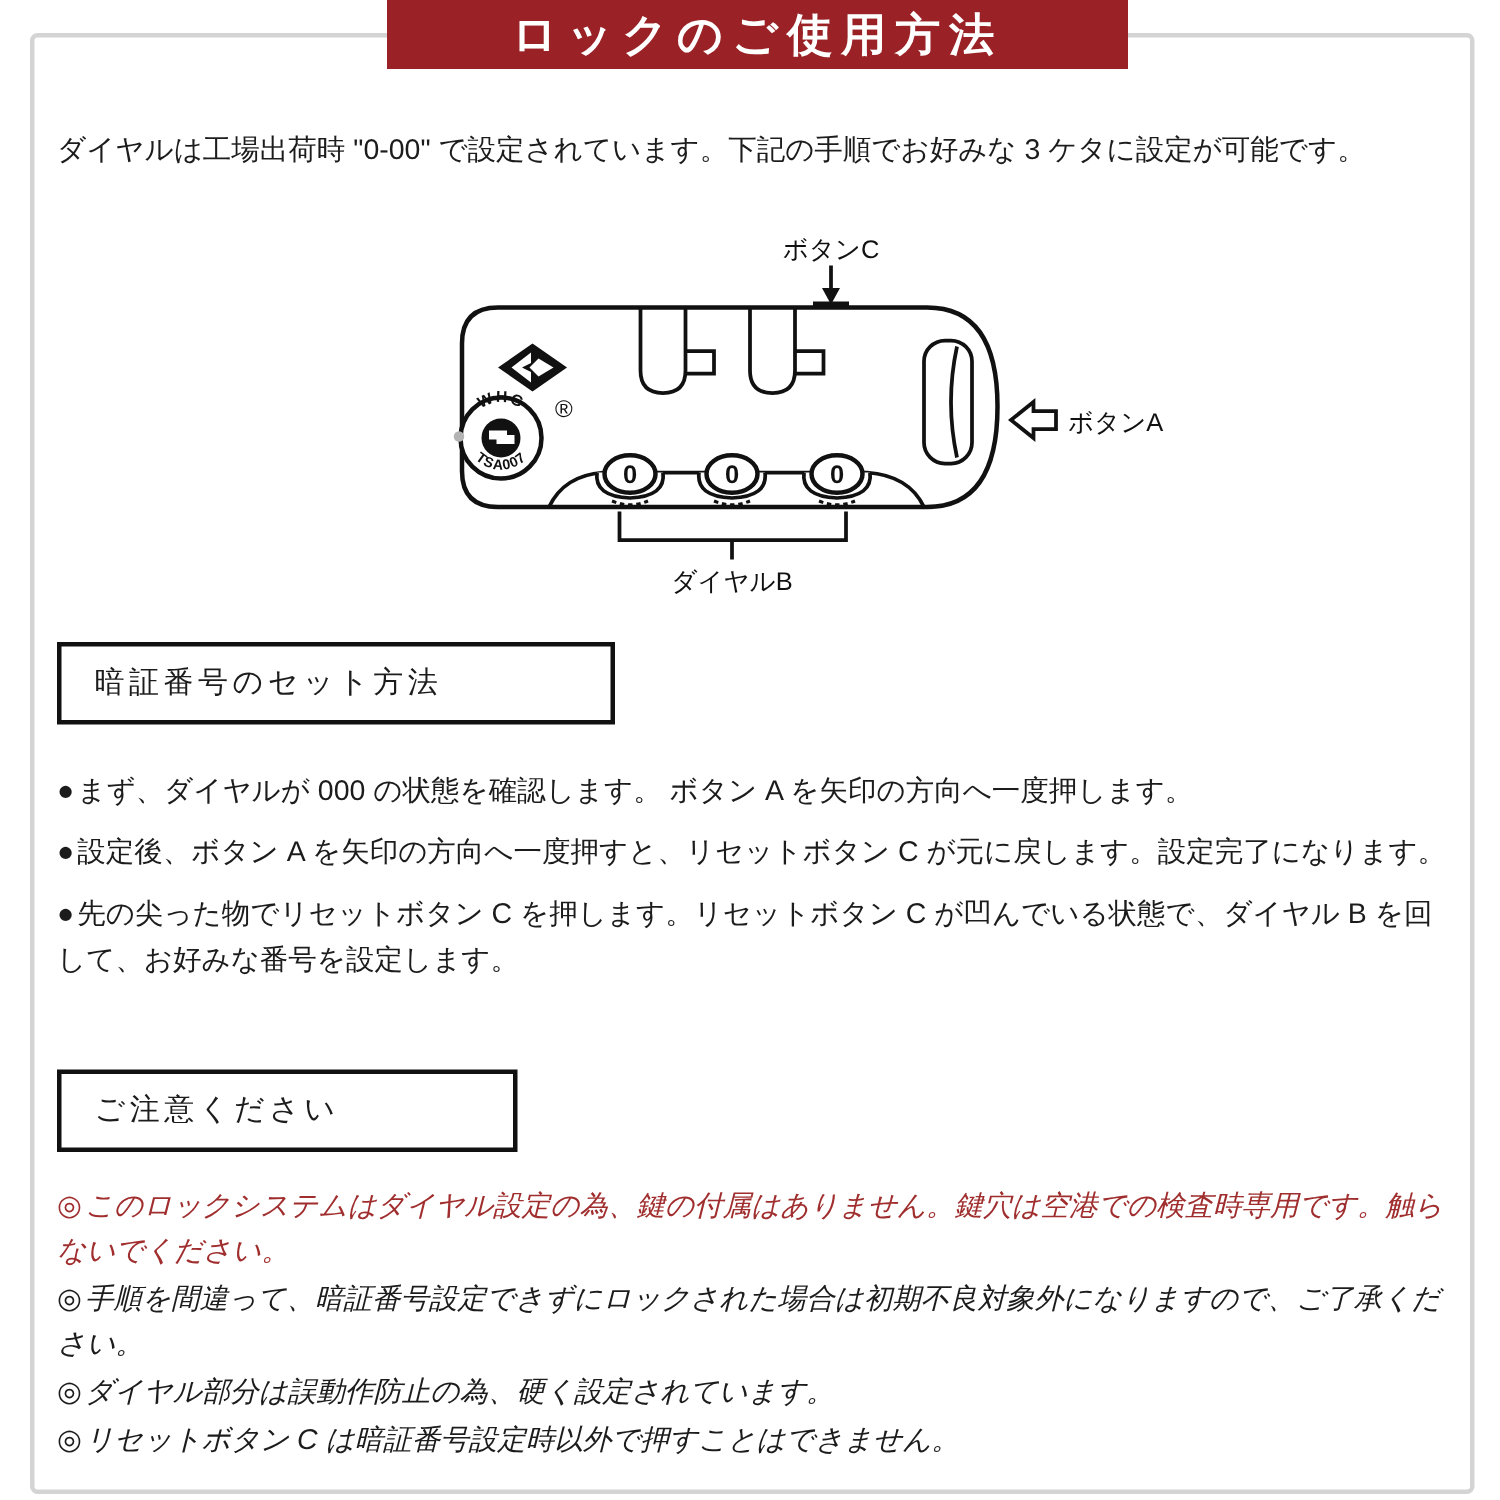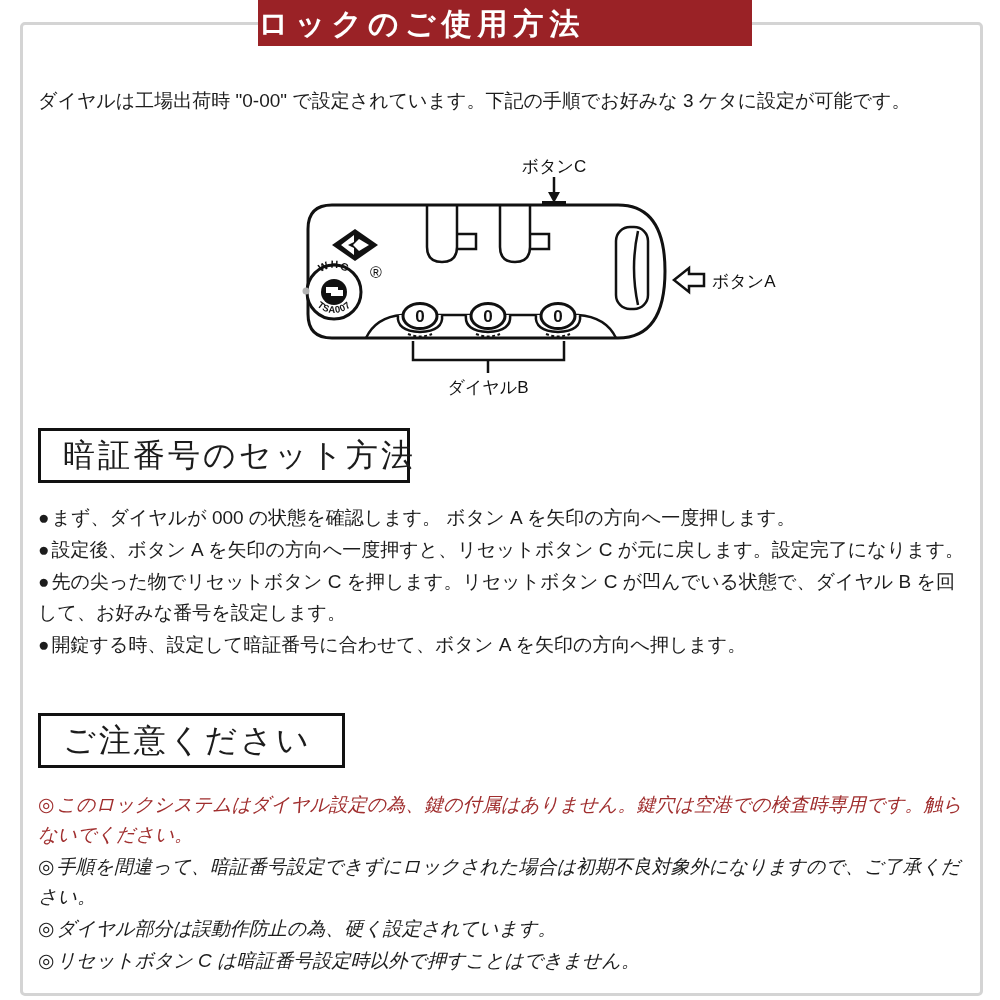--- a/index.html
+++ b/index.html
@@ -9,42 +9,42 @@
     color:var(--text,#1c1c1c);overflow:hidden;
   }
   .frame{
     position:absolute;left:20px;top:22px;width:957px;height:968px;
     border:3px solid var(--frame_gray,#d4d4d4);border-radius:5px;
   }
   .banner{
     position:absolute;left:258px;top:0;width:494px;height:46px;
     background:var(--banner_bg,#9a2226);color:#ffffff;
     font-size:30px;font-weight:bold;letter-spacing:6px;
-    line-height:47px;
+    text-align:center;line-height:47px;
   }
   .intro{
     position:absolute;left:38px;top:86px;width:932px;
     font-size:19px;line-height:29px;
   }
   .diagram{position:absolute;left:280px;top:150px;}
   .diagram text{fill:#111;font-family:"Liberation Sans","DejaVu Sans",sans-serif;}
   .sec-head{
     position:absolute;left:38px;border:3px solid #111;
-    font-size:32px;letter-spacing:3px;line-height:38px;
+    font-size:20px;letter-spacing:3px;line-height:38px;
     padding:5px 22px 6px 22px;white-space:nowrap;background:#fff;
   }
   #setup-head{top:428px;width:322px;}
   #caution-head{top:713px;width:257px;}
   .list{
     position:absolute;left:38px;width:935px;
     font-size:19px;line-height:31px;
   }
   #setup-list{top:502px;}
   #caution-list{top:790px;line-height:30px;}
-  .list p{margin:0 0 1px 0;}
+  .list p{margin:10px 0 1px 0;}
   #caution-list p{margin:0 0 2px 0;font-style:italic;}
   .marker{margin-right:2px;}
   .warn-red{color:var(--warning_red,#a02e2e);}
 </style>
 </head>
 <body>
 
 <div class="frame"></div>
 
 <div class="banner">ロックのご使用方法</div>
@@ -132,21 +132,20 @@
     <text x="208" y="243" text-anchor="middle" font-size="17">ダイヤルB</text>
   </g>
 </svg>
 
 <div class="sec-head" id="setup-head">暗証番号のセット方法</div>
 
 <div class="list" id="setup-list">
   <p><span class="marker">●</span><span>まず、ダイヤルが 000 の状態を確認します。  ボタン A を矢印の方向へ一度押します。</span></p>
   <p><span class="marker">●</span><span>設定後、ボタン A を矢印の方向へ一度押すと、リセットボタン C が元に戻します。設定完了になります。</span></p>
   <p><span class="marker">●</span><span>先の尖った物でリセットボタン C を押します。リセットボタン C が凹んでいる状態で、ダイヤル B を回して、お好みな番号を設定します。</span></p>
-  <p><span class="marker">●</span><span>開錠する時、設定して暗証番号に合わせて、ボタン A を矢印の方向へ押します。</span></p>
 </div>
 
 <div class="sec-head" id="caution-head">ご注意ください</div>
 
 <div class="list" id="caution-list">
   <p class="warn-red"><span class="marker">◎</span><span>このロックシステムはダイヤル設定の為、鍵の付属はありません。鍵穴は空港での検査時専用です。触らないでください。</span></p>
   <p><span class="marker">◎</span><span>手順を間違って、暗証番号設定できずにロックされた場合は初期不良対象外になりますので、ご了承ください。</span></p>
   <p><span class="marker">◎</span><span>ダイヤル部分は誤動作防止の為、硬く設定されています。</span></p>
   <p><span class="marker">◎</span><span>リセットボタン C は暗証番号設定時以外で押すことはできません。</span></p>
 </div>

